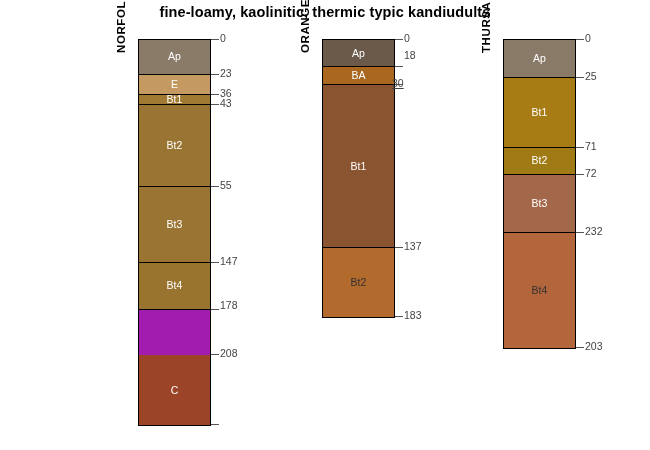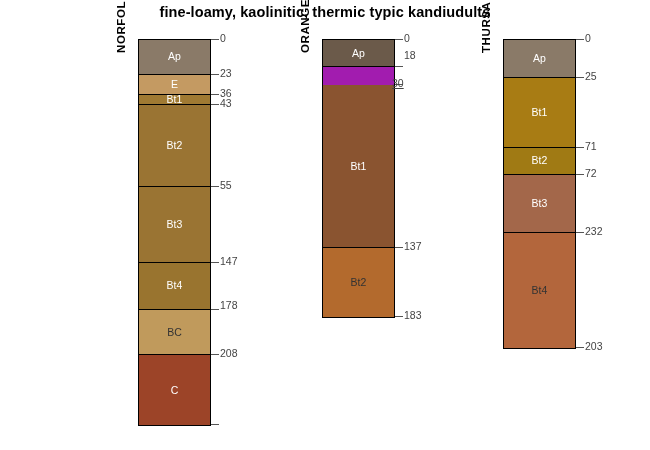--- a/index.html
+++ b/index.html
@@ -101,23 +101,20 @@
           </div>
           <div class="horizon" style="top: 65.188px; height: 81.864px; width: 71px; background: rgb(154, 116, 51);">
             <span class="horizon-label" style="color: rgb(255, 255, 255);">Bt2</span>
           </div>
           <div class="horizon" style="top: 147.052px; height: 75.8px; width: 71px; background: rgb(154, 116, 51);">
             <span class="horizon-label" style="color: rgb(255, 255, 255);">Bt3</span>
           </div>
           <div class="horizon" style="top: 222.852px; height: 46.996px; width: 71px; background: rgb(153, 116, 47);">
             <span class="horizon-label" style="color: rgb(255, 255, 255);">Bt4</span>
           </div>
-          <div class="horizon" style="top: 269.848px; height: 45.48px; width: 71px; background: rgb(192, 154, 92);">
-            <span class="horizon-label" style="color: rgb(51, 51, 51);">BC</span>
-          </div>
           <div class="horizon last" style="top: 315.328px; height: 69.736px; width: 71px; background: rgb(156, 68, 40);">
             <span class="horizon-label" style="color: rgb(255, 255, 255);">C</span>
           </div>
         </div>
         <div class="tick" style="left: 211px; top: 39px; width: 8px;"></div>
         <div class="tick-label" style="left: 220px; top: 32px;">0</div>
         <div class="tick" style="left: 211px; top: 73.868px; width: 8px;"></div>
         <div class="tick-label" style="left: 220px; top: 66.868px;">23</div>
         <div class="tick" style="left: 211px; top: 93.576px; width: 8px;"></div>
         <div class="tick-label" style="left: 220px; top: 86.576px; text-align: right;">36</div>
@@ -132,20 +129,23 @@
         <div class="tick" style="left: 211px; top: 354.328px; width: 8px;"></div>
         <div class="tick-label" style="left: 220px; top: 347.328px;">208</div>
         <div class="tick" style="left: 211px; top: 424.064px; width: 8px;"></div>
         <div class="tick-label" style="left: 204px; top: 417.064px; margin-top: 32px;">254</div>
       </div>
       <div class="profile" style="left: 0px;">
         <div class="profile-name" style="left: 311px; top: 41px;">ORANGEBURG</div>
         <div class="profile-column" style="left: 322px; top: 39px; width: 71px; height: 277.428px;">
           <div class="horizon" style="top: 0px; height: 27.288px; width: 71px; background: rgb(107, 90, 74);">
             <span class="horizon-label" style="color: rgb(255, 255, 255);">Ap</span>
+          </div>
+          <div class="horizon" style="top: 27.288px; height: 18.192px; width: 71px; background: rgb(169, 103, 31);">
+            <span class="horizon-label" style="color: rgb(255, 255, 255);">BA</span>
           </div>
           <div class="horizon" style="top: 45.48px; height: 162.212px; width: 71px; background: rgb(138, 84, 48);">
             <span class="horizon-label" style="color: rgb(255, 255, 255);">Bt1</span>
           </div>
           <div class="horizon last" style="top: 207.692px; height: 69.736px; width: 71px; background: rgb(179, 106, 45);">
             <span class="horizon-label" style="color: rgb(51, 51, 51);">Bt2</span>
           </div>
         </div>
         <div class="tick" style="left: 395px; top: 39px; width: 8px;"></div>
         <div class="tick-label" style="left: 404px; top: 32px;">0</div>

